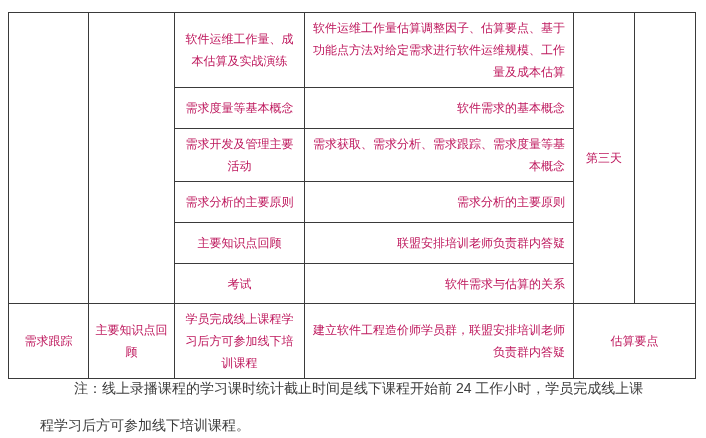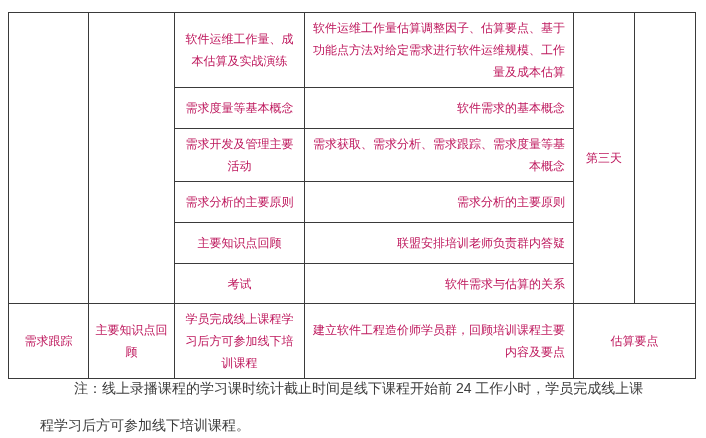--- a/index.html
+++ b/index.html
@@ -103,21 +103,21 @@
         <td class="cell-left">联盟安排培训老师负责群内答疑</td>
       </tr>
       <tr class="row-h6">
         <td class="cell-center">考试</td>
         <td class="cell-left">软件需求与估算的关系</td>
       </tr>
       <tr class="row-h7">
         <td class="cell-center">需求跟踪</td>
         <td class="cell-center">主要知识点回顾</td>
         <td class="cell-center">学员完成线上课程学习后方可参加线下培训课程</td>
-        <td class="cell-left">建立软件工程造价师学员群，回顾培训课程主要内容及要点</td>
+        <td class="cell-left">建立软件工程造价师学员群，联盟安排培训老师负责群内答疑</td>
         <td class="cell-center" colspan="2">估算要点</td>
       </tr>
     </tbody>
   </table>
 
   <p class="note">注：线上录播课程的学习课时统计截止时间是线下课程开始前 24 工作小时，学员完成线上课程学习后方可参加线下培训课程。</p>
 
 </div>
 
 </body></html>

